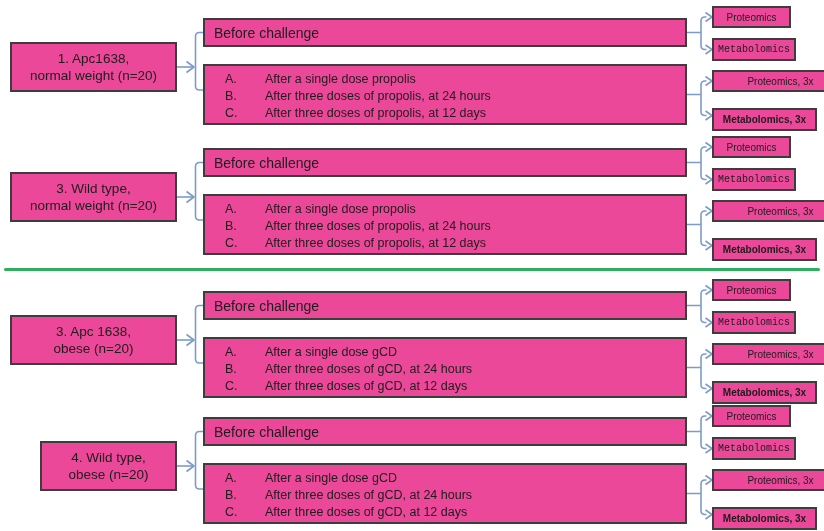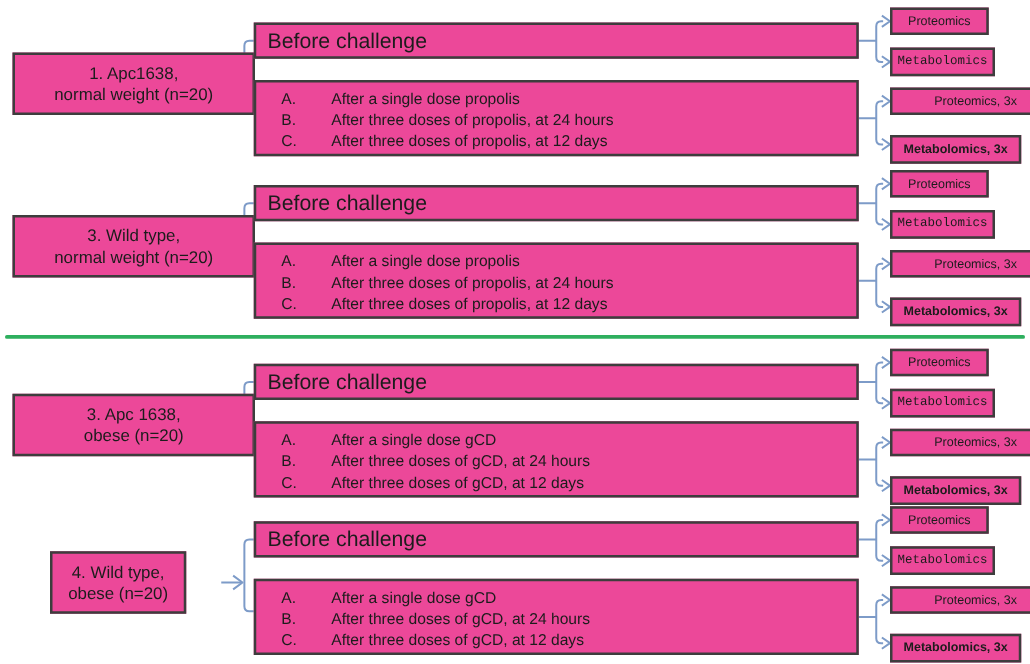--- a/index.html
+++ b/index.html
@@ -13,28 +13,28 @@
   .canvas{
     position:relative;width:824px;height:531px;background:#fff;
     font-family:"Liberation Sans",sans-serif;color:var(--text);overflow:hidden;
   }
   .group{position:absolute;left:0;width:824px;height:124px;}
   .g1{top:4px}.g2{top:134px}.g3{top:277px}.g4{top:403px}
   .connectors{position:absolute;left:0;top:0;}
   .connectors path{fill:none;stroke:var(--connector);stroke-width:1.6;stroke-linejoin:round;}
   .box{position:absolute;background:#ec4899;border:2px solid var(--box-border);}
   .left-box{
-    left:10px;top:38px;width:194px;height:50px;
+    left:10px;top:38px;width:167px;height:50px;
     display:flex;flex-direction:column;justify-content:center;align-items:center;
     text-align:center;font-size:13.5px;line-height:17px;
   }
-  .g4 .left-box{left:40px;width:109px;}
+  .g4 .left-box{left:40px;width:137px;}
   .before-box{
     left:203px;top:14px;width:484px;height:29px;
-    display:flex;align-items:center;padding-left:9px;font-size:17px;
+    display:flex;align-items:center;padding-left:9px;font-size:14px;
   }
   .after-box{left:203px;top:60px;width:484px;height:61px;padding:5px 0 0 20px;font-size:12.5px;}
   .cond-row{display:flex;line-height:17px;}
   .cond-letter{width:40px;flex:0 0 40px;}
   .cond-text{white-space:nowrap;}
   .out-box{left:712px;display:flex;align-items:center;justify-content:center;font-size:10px;}
   .out-p{top:2px;width:79px;height:22px;}
   .out-m{top:34px;width:84px;height:23px;font-family:Liberation Mono, monospace;}
   .out-p3{top:66px;width:114px;height:22px;padding-left:23px;}
   .out-m3{top:104px;width:105px;height:23px;font-weight:bold;}

